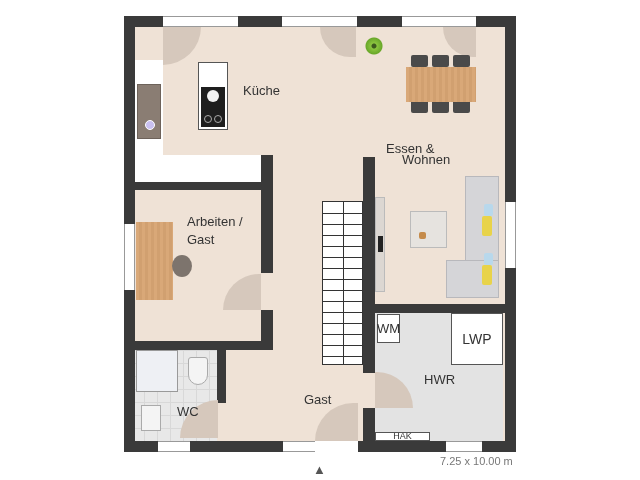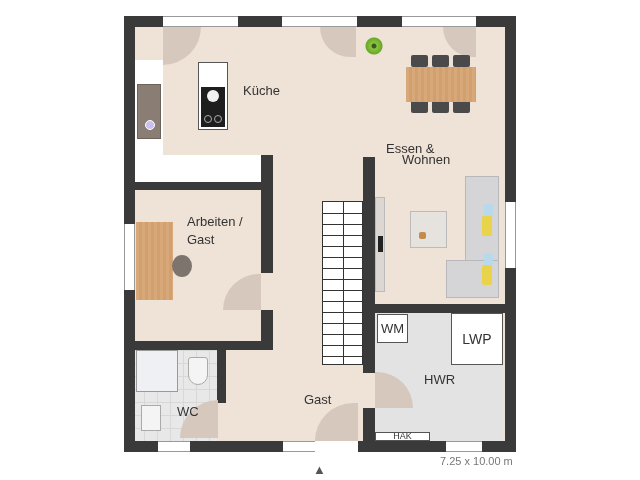--- a/index.html
+++ b/index.html
@@ -124,21 +124,21 @@
       <div class="step" style="top:132px"></div>
     <div class="step" style="top:143px"></div>
       <div class="step" style="top:154px"></div>
     <div class="abs" style="left:20px;top:0;bottom:0;border-left:1px solid #333;"></div>
   </div>
 
   <div class="abs" style="left:136px;top:350px;width:42px;height:42px;background:#eef0f4;border:1px solid #999;box-sizing:border-box;"></div>
   <div class="abs" style="left:188px;top:357px;width:20px;height:28px;background:#f4f4f4;border:1px solid #aaa;border-radius:3px 3px 10px 10px;box-sizing:border-box;"></div>
   <div class="abs" style="left:141px;top:405px;width:20px;height:26px;background:#f4f4f4;border:1px solid #aaa;box-sizing:border-box;"></div>
 
-  <div class="abs box" style="left:377px;top:314px;width:31px;height:29px;font-size:13px;">WM</div>
+  <div class="abs box" style="left:377px;top:314px;width:23px;height:29px;font-size:13px;">WM</div>
   <div class="abs box" style="left:451px;top:313px;width:52px;height:52px;font-size:14px;">LWP</div>
   <div class="abs box" style="left:375px;top:432px;width:55px;height:9px;font-size:9px;line-height:9px;">HAK</div>
 
   <div class="abs label" style="left:243px;top:82px;">Küche</div>
   <div class="abs label" style="left:386px;top:140px;">Essen &amp;</div>
   <div class="abs label" style="left:402px;top:151px;">Wohnen</div>
   <div class="abs label" style="left:187px;top:213px;">Arbeiten /</div>
   <div class="abs label" style="left:187px;top:231px;">Gast</div>
   <div class="abs label" style="left:177px;top:403px;">WC</div>
   <div class="abs label" style="left:304px;top:391px;">Gast</div>

